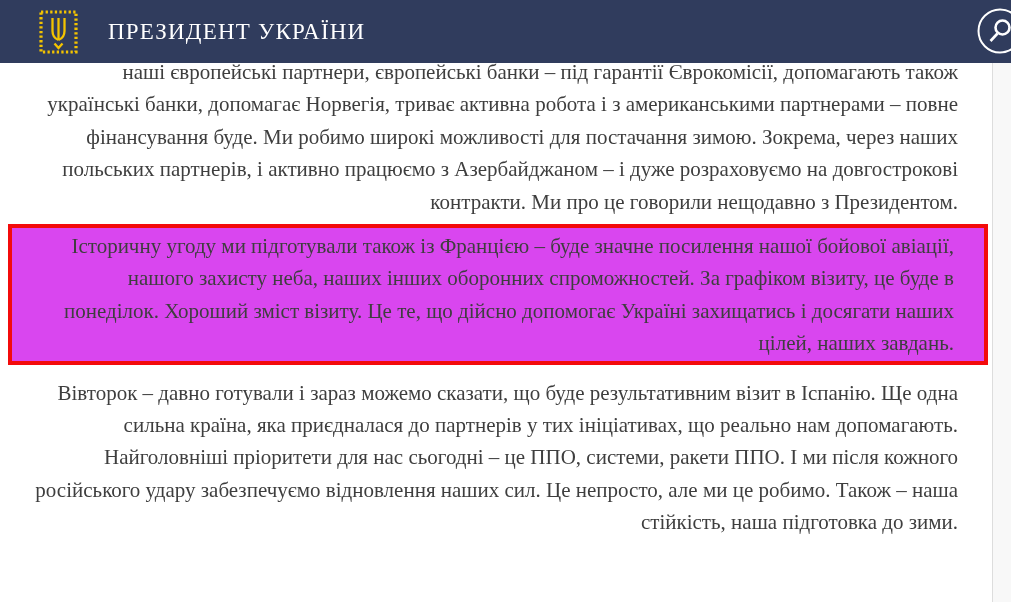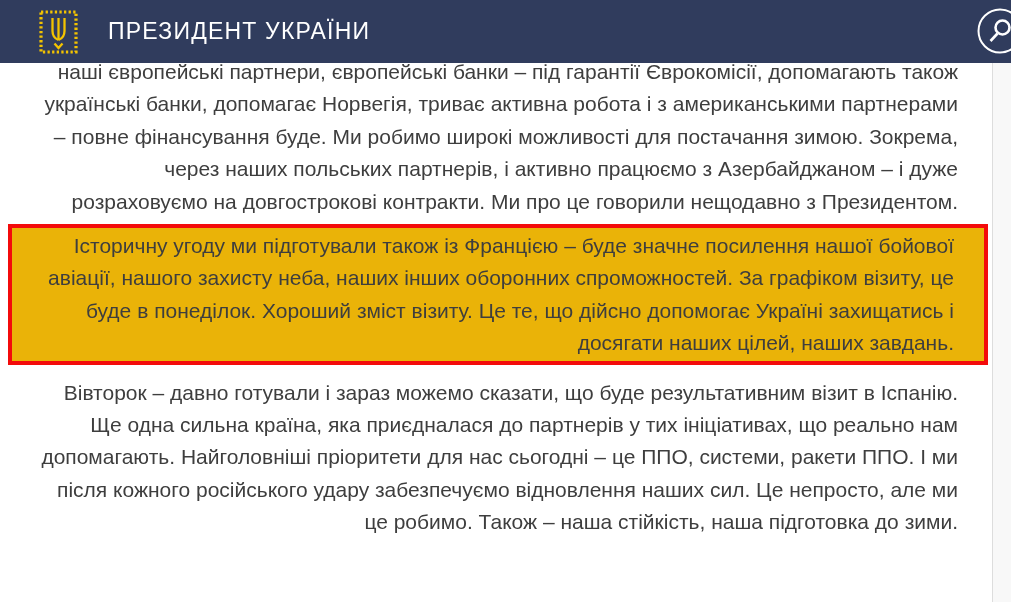--- a/index.html
+++ b/index.html
@@ -1,39 +1,39 @@
 <!DOCTYPE html>
 <html><head>
 <meta charset="utf-8">
 <style>
   * { margin:0; padding:0; box-sizing:border-box; }
   html,body { width:1011px; height:602px; background:#fff; overflow:hidden; }
   .page { position:relative; width:1011px; height:524px; background:#fff;
-          font-family:Liberation Sans, sans-serif; }
+          font-family:Liberation Serif, serif; }
 
   
   .scroll-track { position:absolute; top:0; right:0; width:19px; height:602px;
                   background:#f8f8f8; border-left:1px solid #ddd; z-index:1; }
 
   
   .site-header { position:absolute; top:0; left:0; width:1011px; height:63px;
                  background:#303c5d; z-index:20; overflow:hidden; }
   .logo { position:absolute; left:38px; top:9px; width:41px; height:46px; cursor:pointer; }
   .site-title { position:absolute; left:108px; top:0; height:63px; display:flex;
                 align-items:center; color:#fff; font-size:23px; letter-spacing:1.2px;
                 font-weight:400; white-space:nowrap; cursor:pointer; }
   .search-btn { position:absolute; left:977px; top:8px; width:46px; height:46px; cursor:pointer; }
 
   
   .article { position:absolute; top:56px; left:0; width:991px; z-index:5; }
   .para { font-size:21px; line-height:32.4px; color:#3e3e3e;
           padding:0 33px 0 30px; text-align:right; }
   .para.first { margin-bottom:6px; }
   .highlight-box { margin:0 3px 12px 8px; border:4px solid #f30b0b;
-                   padding:2px 0 1px 0; background:#eab308; }
+                   padding:2px 0 1px 0; background:#d946ef; }
   .highlight-box .para { padding:0 30px 0 18px; }
 </style>
 </head>
 <body>
 
 <div class="page">
 
   <div class="scroll-track"></div>
 
   <header class="site-header">

